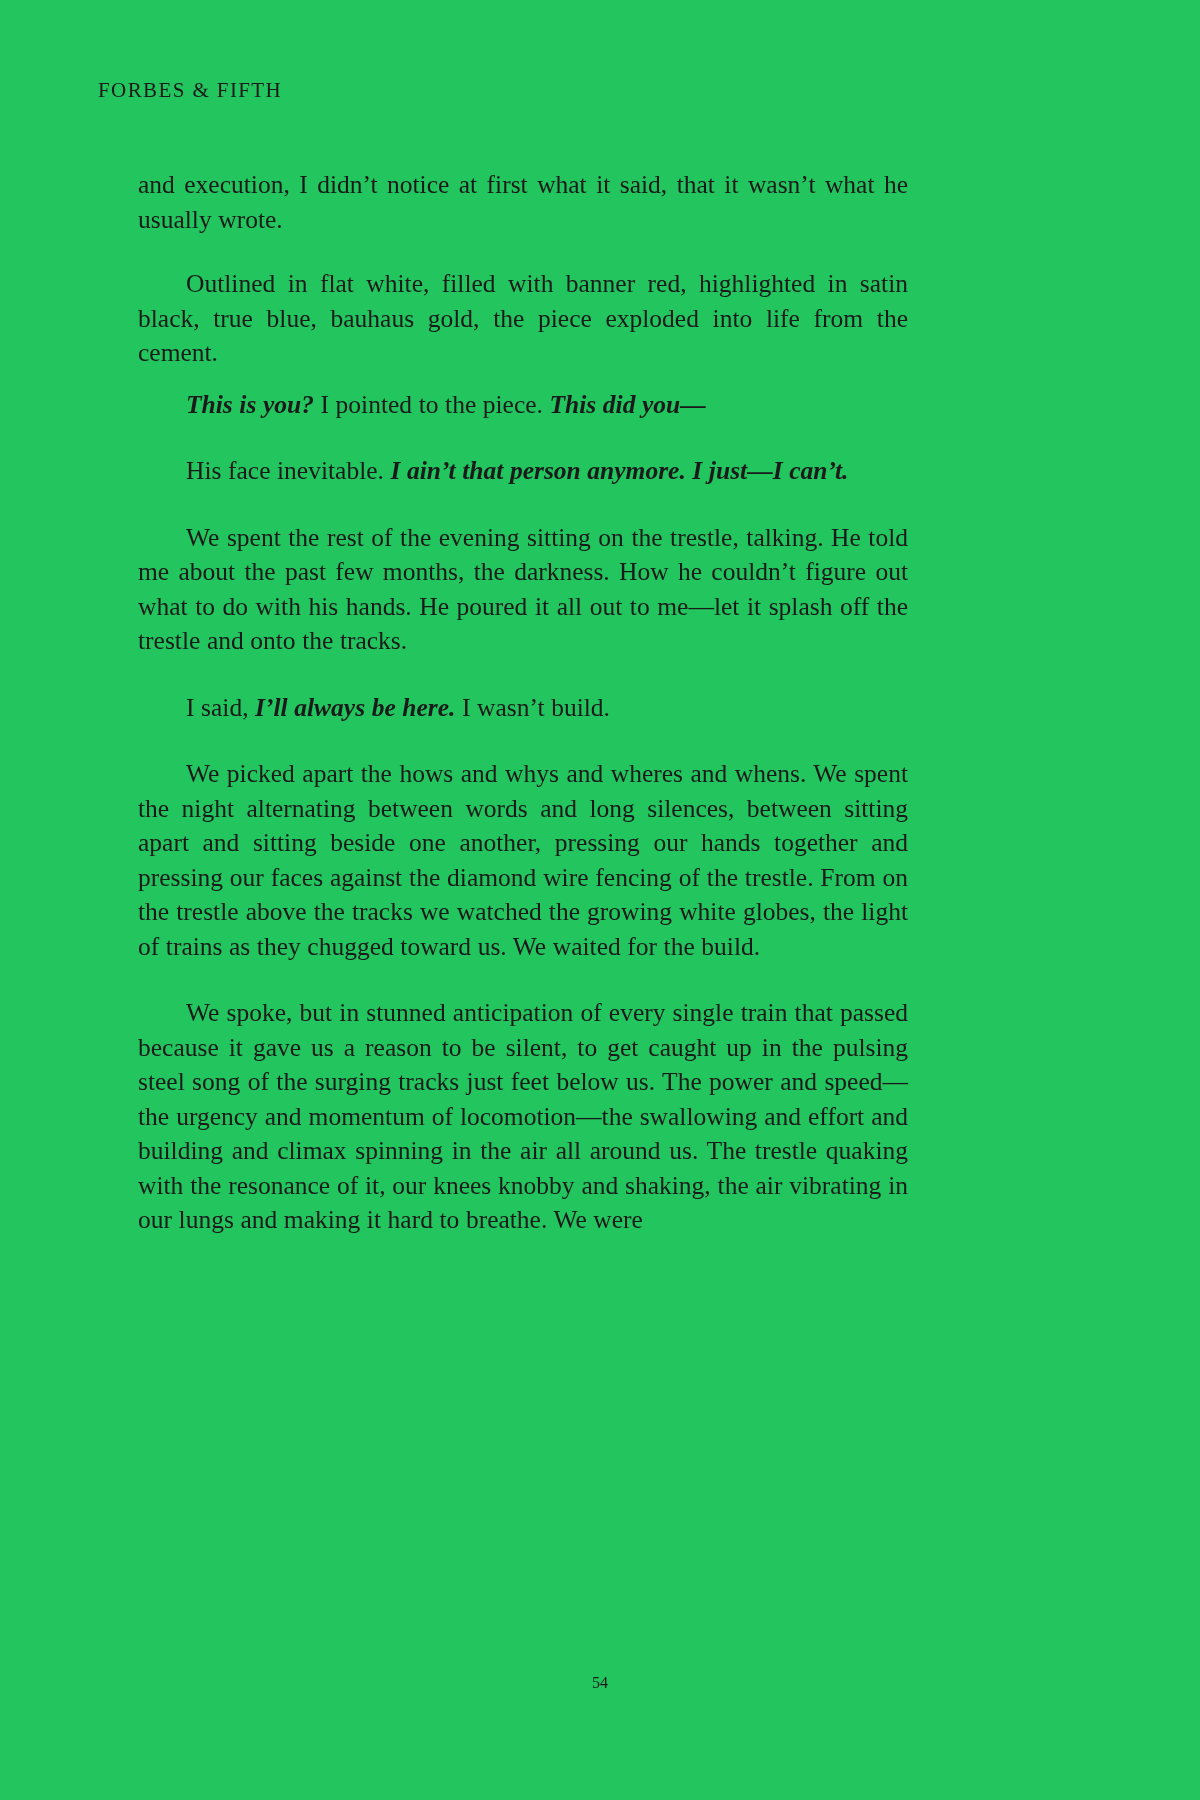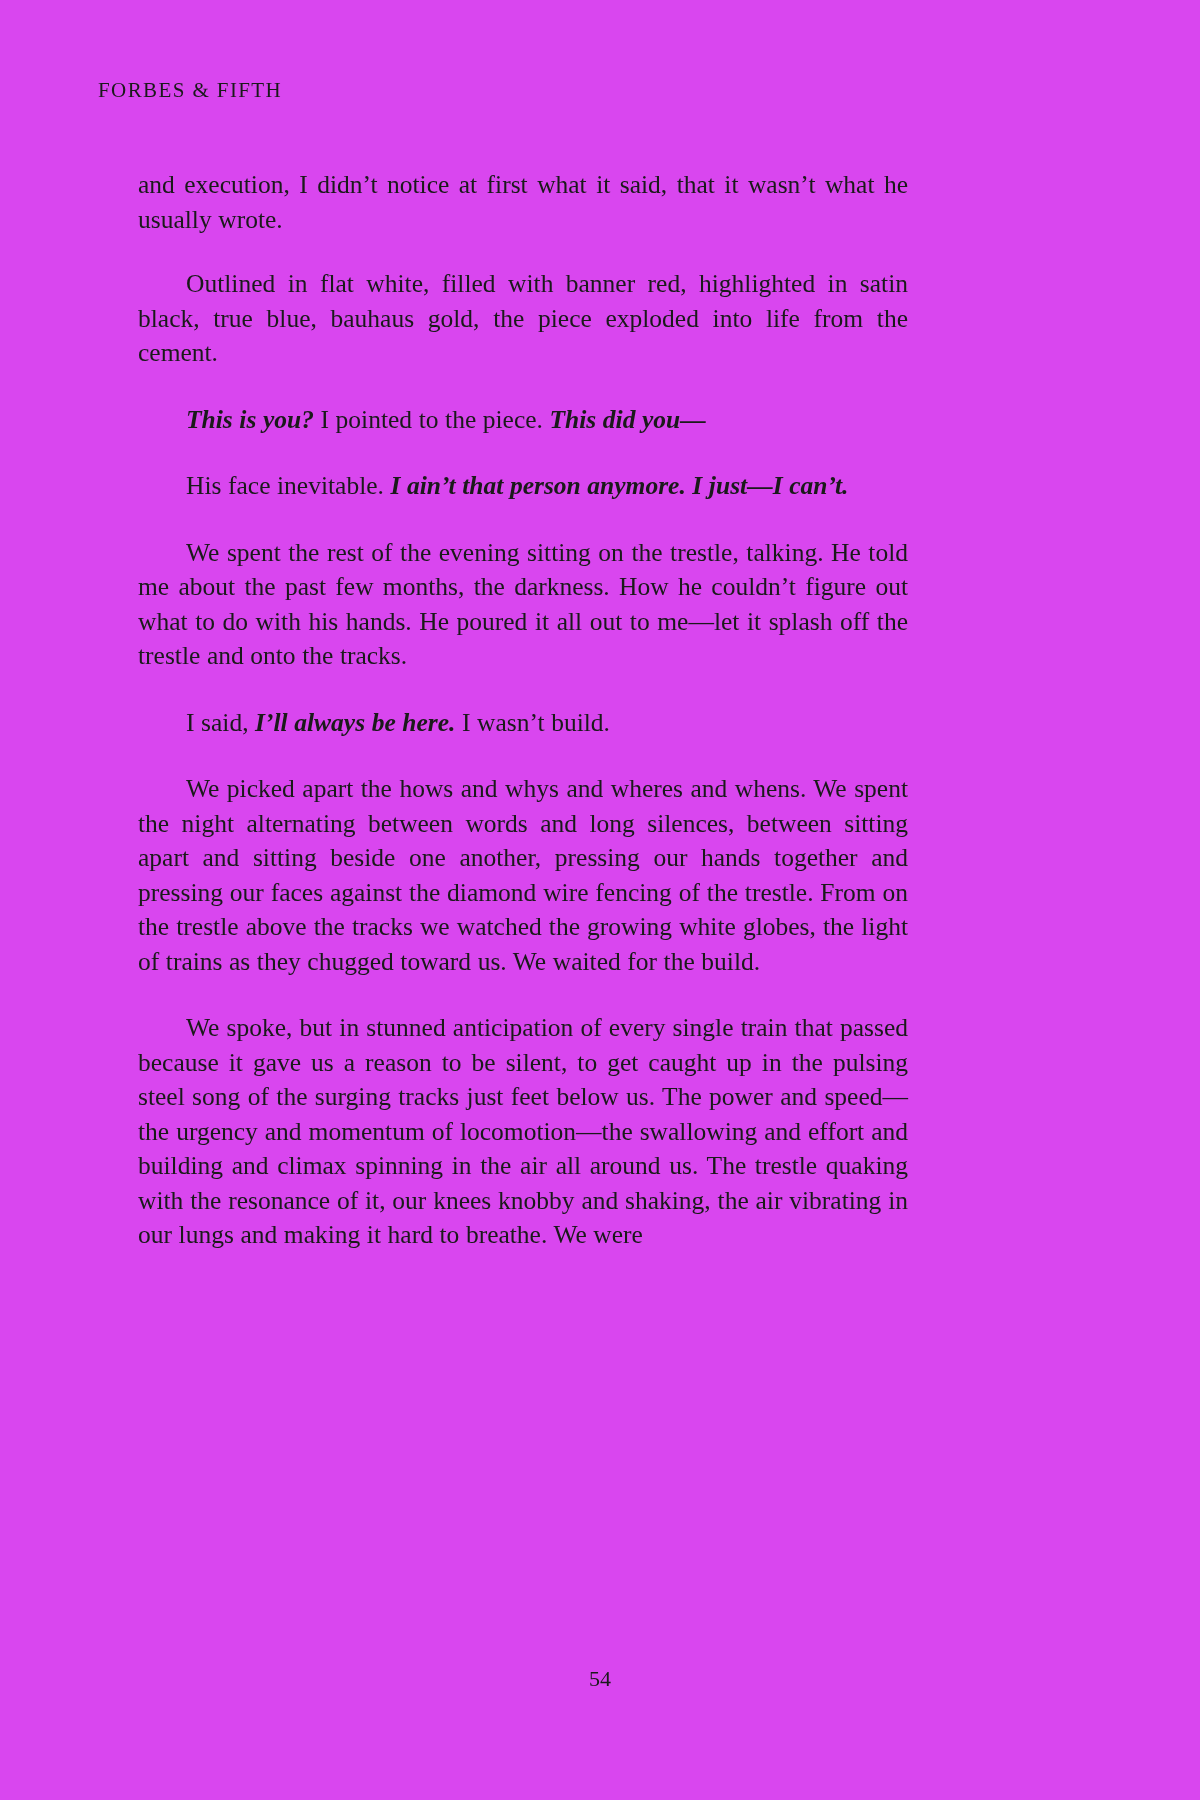--- a/index.html
+++ b/index.html
@@ -5,21 +5,21 @@
   html, body {
     margin: 0;
     padding: 0;
     background: #ffffff;
   }
 
   .page {
     position: relative;
     width: 1200px;
     height: 1800px;
-    background: #d946ef;
+    background: #22c55e;
     margin: 0 auto;
     font-family: "Liberation Serif", "DejaVu Serif", serif;
     color: #1a1a1a;
     overflow: hidden;
     box-sizing: border-box;
   }
 
   
   .running-head {
     position: absolute;
@@ -57,37 +57,37 @@
     text-indent: 48px;
   }
 
   .para i, .para em {
     font-style: italic;
     font-weight: bold;
   }
 
   
   .para.p1  { }
-  .para.p2  { margin-bottom: 32px; }
+  .para.p2  { margin-bottom: 17px; }
   .para.p3  { margin-bottom: 32px; }
   .para.p4  { margin-bottom: 32px; }
   .para.p5  { margin-bottom: 32px; }
   .para.p6  { margin-bottom: 32px; }
   .para.p7  { margin-bottom: 32px; }
   .para.p8  { margin-bottom: 32px; }
   .para.p9  { margin-bottom: 16px; }
 
   
   .folio {
     position: absolute;
     bottom: 108px;
     left: 0;
     width: 1200px;
     text-align: center;
-    font-size: 22px;
+    font-size: 16px;
     color: #1a1a1a;
     font-family: "Liberation Serif", "DejaVu Serif", serif;
   }
 </style>
 </head>
 <body>
 
 <div class="page">
 
   <div class="running-head">Forbes &amp; Fifth</div>

